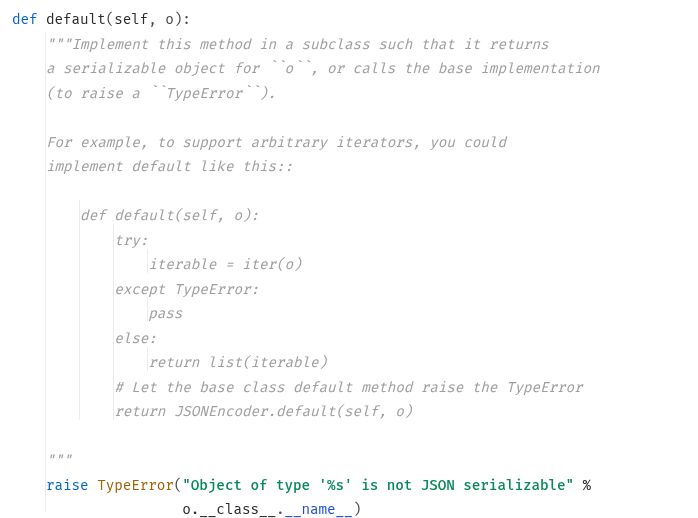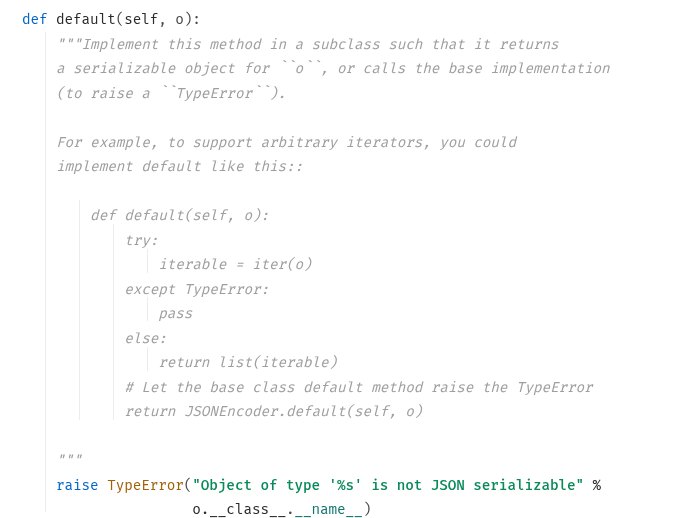--- a/index.html
+++ b/index.html
@@ -19,22 +19,22 @@
     font-family: inherit;
   }
   .kw { color: #0066cc; }
   .fn { color: #2a2a2a; }
   .pn { color: #4a4a4a; }
   .doc { color: #9e9e9e; font-style: italic; }
   .cls { color: #a16207; }
   .str { color: #0a8a5a; font-weight: 500; }
   .op { color: #2a2a2a; }
   .attr { color: #2a2a2a; }
-  .name-attr { color: #0f766e; }
-  .line { display: block; position: relative; min-height: 1.75em; margin-left: 10px; }
+  .name-attr { color: #1d4ed8; }
+  .line { display: block; position: relative; min-height: 1.75em; }
   .indent-guides { position: relative; }
   .guide { position: absolute; top: 0; bottom: 0; width: 1px; background: #ececec; }
 </style>
 </head>
 <body>
 
 <div class="indent-guides">
   <span class="guide" style="left: 33px; top: 24px; height: 480px;"></span>
   <span class="guide" style="left: 67px; top: 192px; height: 220px;"></span>
   <span class="guide" style="left: 101px; top: 216px; height: 196px;"></span>

